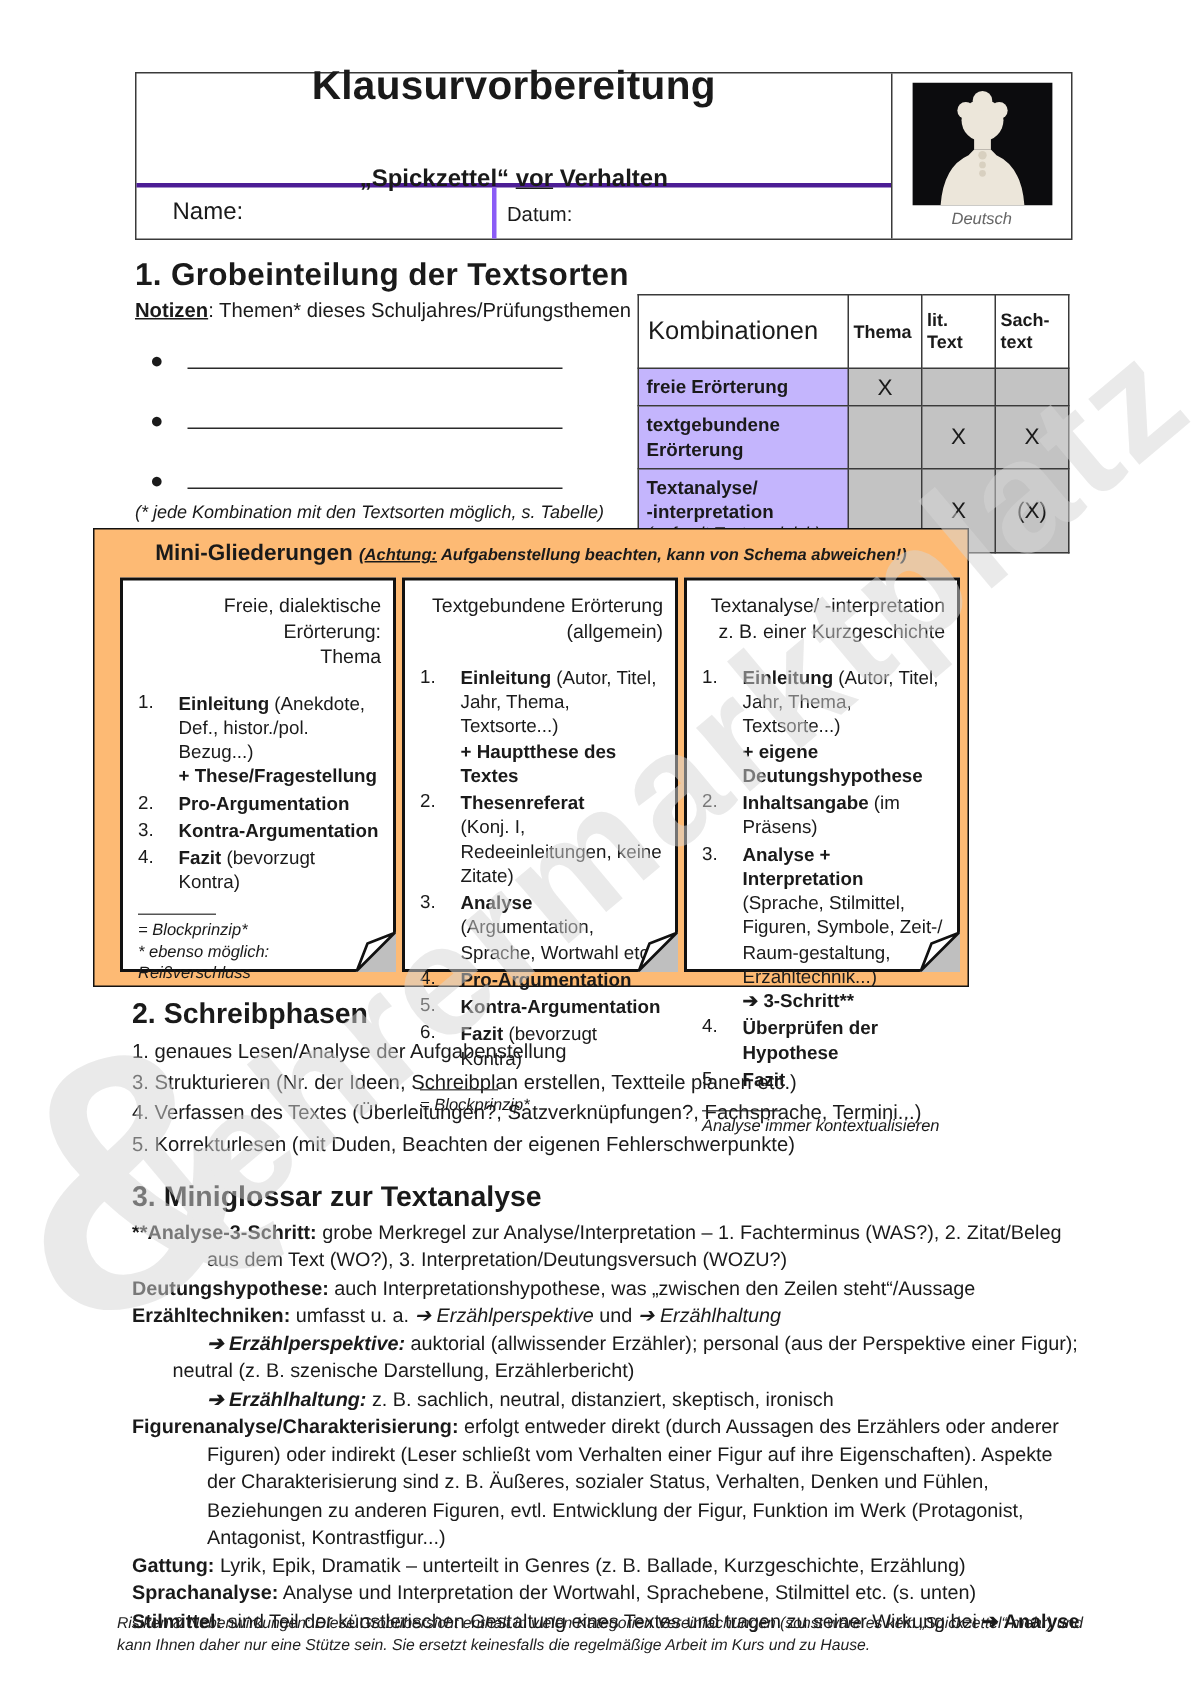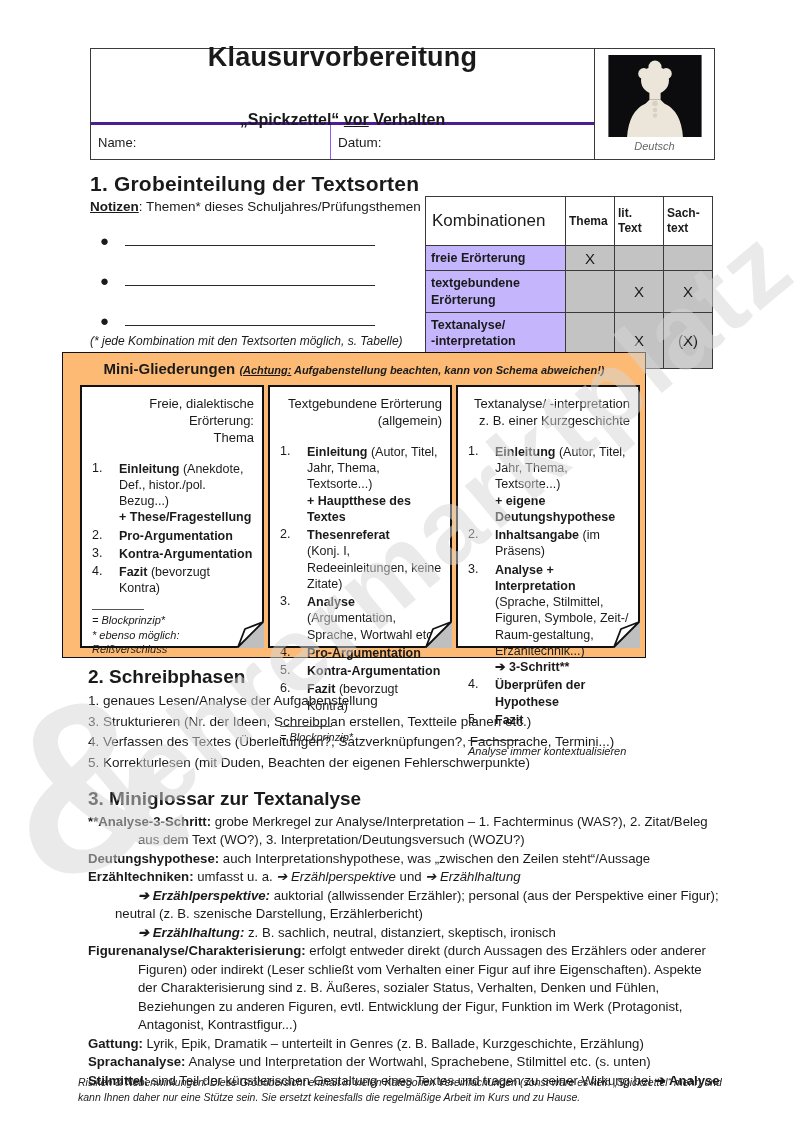--- a/index.html
+++ b/index.html
@@ -18,22 +18,22 @@
 
   
   .header-box { position:absolute; left:90px; top:48px; width:625px; height:112px;
     border:1.5px solid #3a3a3a; display:grid;
     grid-template-columns:240px 263px 1fr; grid-template-rows:76px 1fr; background:#fff; }
   .hb-title { grid-column:1/3; border-bottom:3px solid #4c1d95;
     display:flex; flex-direction:column; align-items:center; justify-content:center;gap:36px; }
   .hb-main-title { font-size:27px; font-weight:bold; letter-spacing:.2px; }
   .hb-subtitle { font-size:16px; font-weight:bold; margin-top:2px; }
   .hb-subtitle .ul { text-decoration:underline; }
-  .hb-name { border-right:1px solid #8b5cf6; display:flex; align-items:center;
-    padding-left:7px; font-size:13px; }
+  .hb-name { border-right:3px solid #8b5cf6; display:flex; align-items:center;
+    padding-left:7px; font-size:16px;margin-left:17px; }
   .hb-date { display:flex; align-items:center; padding-left:7px; font-size:13.5px; }
   .hb-img { grid-column:3; grid-row:1/3; border-left:1px solid #3a3a3a;
     display:flex; flex-direction:column; align-items:center; padding-top:6px; }
   .hb-img svg { display:block; }
   .hb-caption { font-size:11px; font-style:italic; color:#666; margin-top:3px; }
 
   
   .section1 { position:absolute; left:90px; top:172px; width:338px; }
   .s1-heading { font-size:21px; font-weight:bold; letter-spacing:.2px; }
   .s1-notes { font-size:13.5px; margin-top:3px; }

